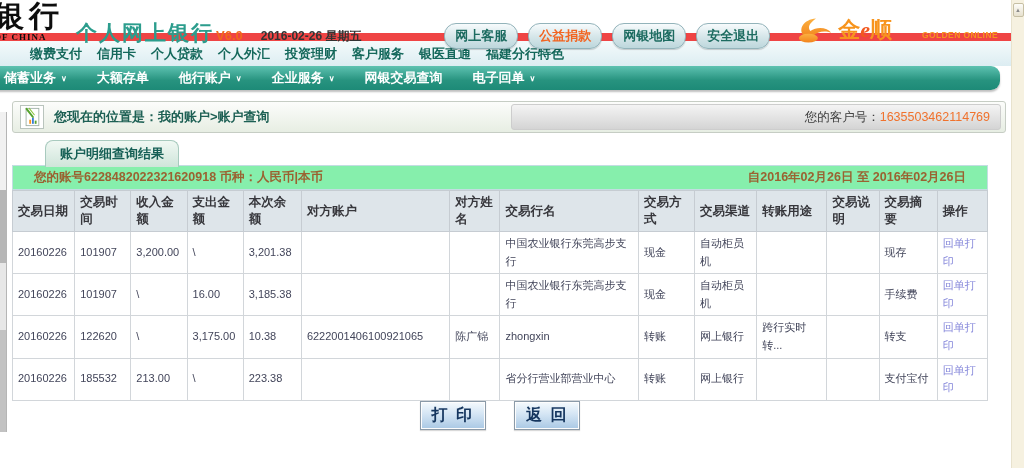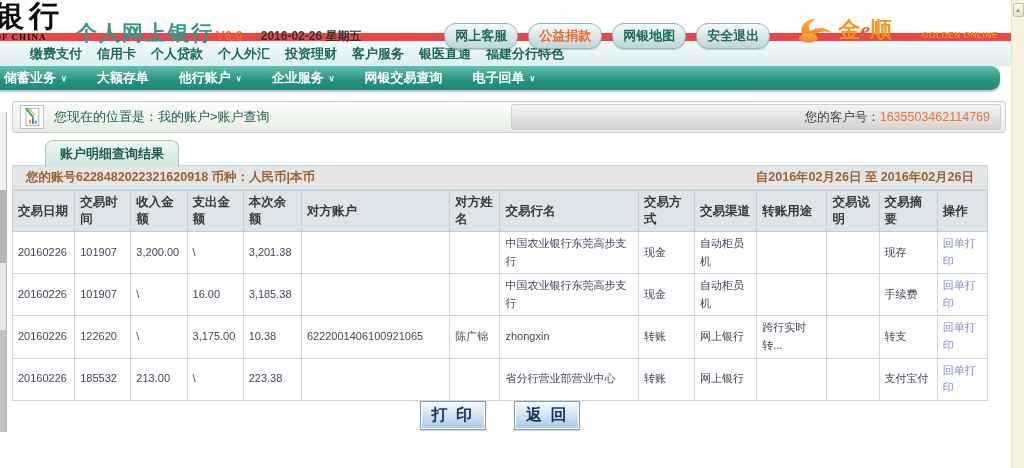--- a/index.html
+++ b/index.html
@@ -68,34 +68,34 @@
   .nav2-item .arrow { font-size:8px; margin-left:5px; position:relative; top:-1px; }
 
   
   .main { margin:11px 18px 0 12px; width:994px; }
 
   .crumb-bar { height:32px; border:1px solid #c6cdc4; border-radius:3px;
     background:linear-gradient(#fcfdfb,#e7eee3);
     display:flex; align-items:center; padding:0 4px 0 7px; }
   .crumb-icon { width:24px; height:24px; background:#fff; border:1px solid #b9c4bd;
     display:flex; align-items:center; justify-content:center; }
-  .crumb-text { margin-left:10px; font-size:13px; font-weight:normal; color:#1d6054; }
+  .crumb-text { margin-left:10px; font-size:13px; font-weight:bold; color:#1d6054; }
   .customer-box { margin-left:auto; width:490px; height:26px; border-radius:3px;
     background:linear-gradient(#f4f4f4,#d4d4d4); border:1px solid #cdcdcd;
     display:flex; align-items:center; justify-content:flex-end;
     padding-right:10px; font-size:12.5px; color:#3c3c3c; }
   .customer-no { color:#f0722d; }
 
   .tab-row { margin-top:7px; padding-left:33px; height:25px; }
   .tab { display:inline-block; padding:4px 14px 4px; font-size:13px; font-weight:bold;
     color:#155f55; background:linear-gradient(#f0f8f3,#cfe5da);
     border:1px solid #a8cabe; border-bottom:none; border-radius:8px 8px 0 0; cursor:pointer; }
 
-  .account-bar { width:976px; background:#e5e5e5; border:1px solid #c3dde2;
-    display:flex; justify-content:space-between; padding:3px 13px;
+  .account-bar { width:976px; background:#86efac; border:1px solid #c3dde2;
+    display:flex; justify-content:space-between; padding:3px 21px;
     font-size:12.5px; font-weight:bold; color:#9a6231; }
 
   table.results { width:976px; border-collapse:collapse; table-layout:fixed; }
   table.results th { background:#dee5ea; font-size:12.5px; font-weight:bold; color:#37373c;
     text-align:left; padding:3px 5px; border:1px solid #c6ccd2; height:36px; }
   table.results td { font-size:11px; color:#42455a; padding:3px 5px;
     border:1px solid #d2d6da; height:36px; background:#fff;
     word-break:break-all; overflow:hidden; line-height:1.6; }
   .cell-link { color:#8486da; cursor:pointer; text-decoration:none; }
   .cell-purple { color:#8486da; }

